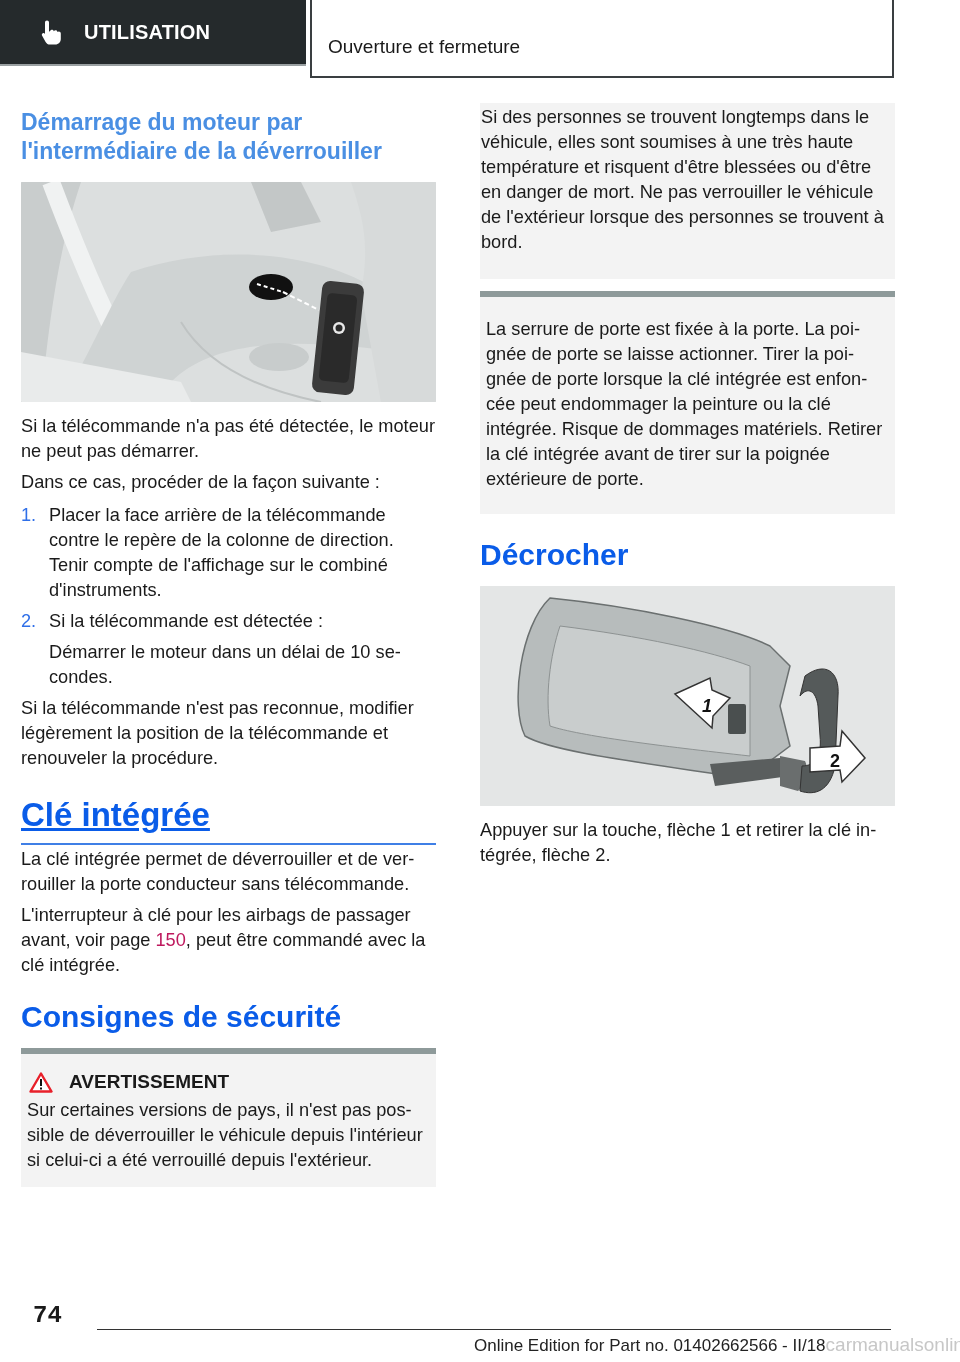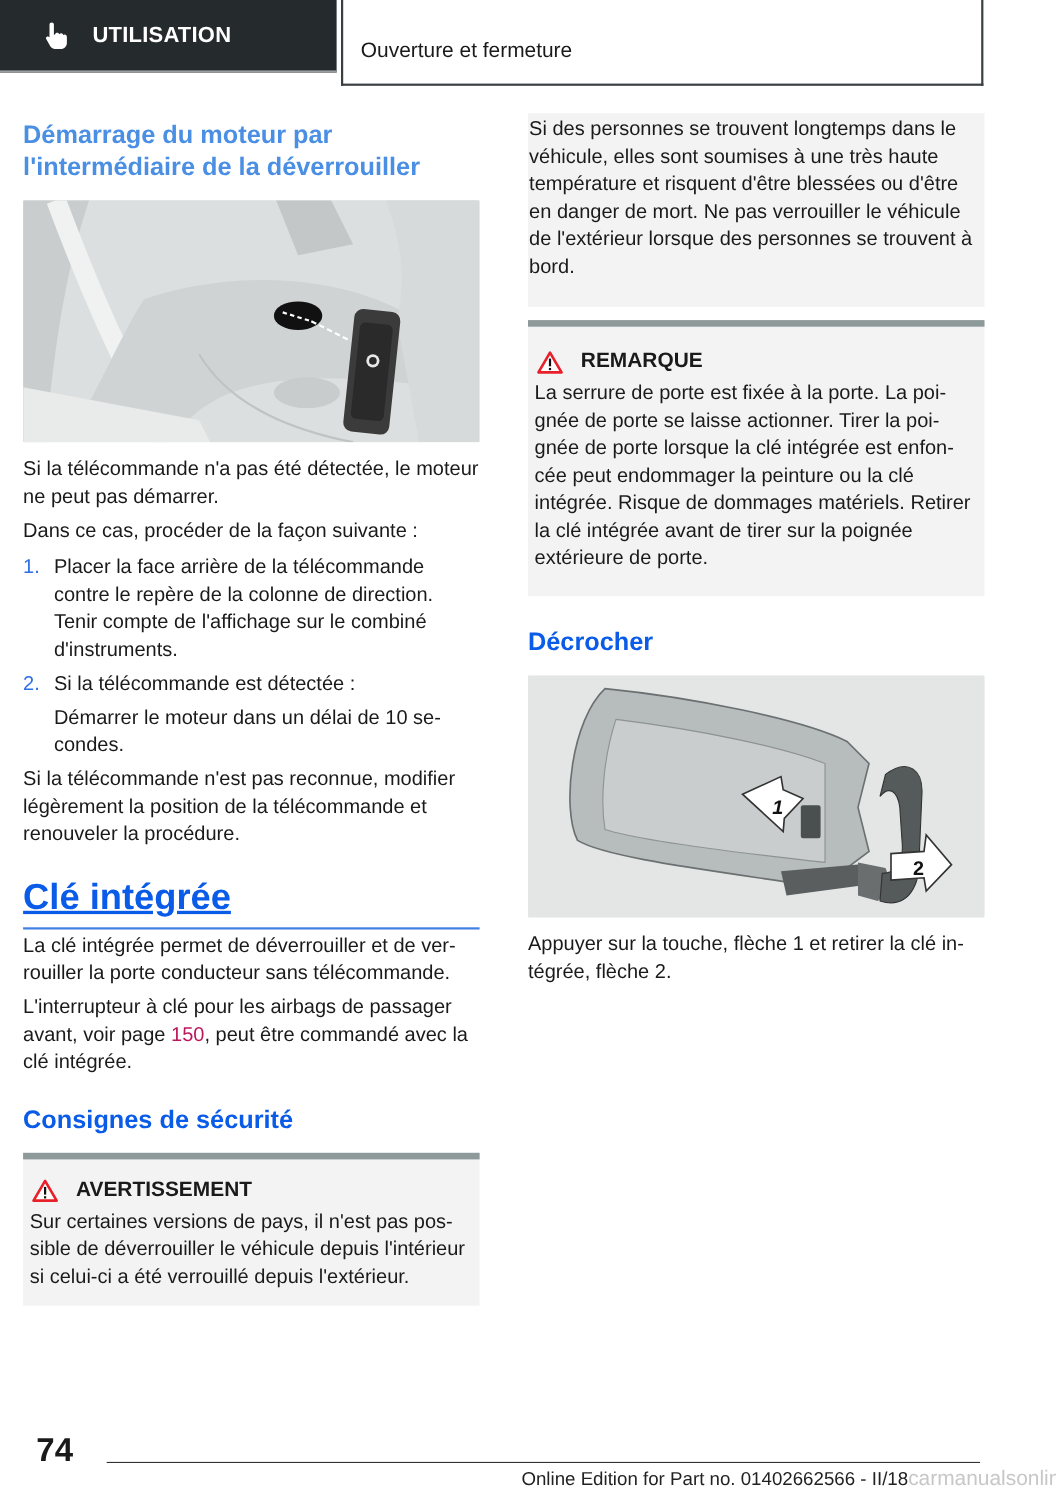--- a/index.html
+++ b/index.html
@@ -15,39 +15,39 @@
                box-sizing:border-box; display:flex; align-items:center; }
   .hdr-right .lbl { margin-left:16px; margin-top:18px; font-size:19px; color:#1a1a1a; }
 
   
   .col { position:absolute; top:100px; width:415px; }
   .col-left { left:21px; }
   .col-right { left:480px; }
   .h2 { font-size:23px; line-height:29px; color:#4a8fe3; font-weight:bold; margin:0; }
   .h1 { font-size:33px; line-height:40px; color:#0a5ce8; font-weight:bold; margin:0; }
   .h1-rule { height:2px; background:#3f7fe6; margin-top:8px; }
-  .h3 { font-size:23px; line-height:30px; color:#0a5ce8; font-weight:bold; margin:0; }
+  .h3 { font-size:30px; line-height:30px; color:#0a5ce8; font-weight:bold; margin:0; }
 
   p { margin:0; font-size:18.2px; line-height:25px; color:#1a1a1a; }
   .link { color:#be185d; }
 
   .fig { background:#e4e6e6; border-radius:1px; overflow:hidden; position:relative; }
 
   ol.steps { list-style:none; padding:0; margin:0; }
   ol.steps li { display:flex; font-size:18.2px; line-height:25px; }
   ol.steps .num { width:28px; color:#2f6fe8; flex:none; }
 
   .note { background:#f3f3f3; }
   .note-bar { height:6px; background:#8e9a9a; }
   .note-inner { padding:16px 8px 14px 6px; }
   .note-title { display:flex; align-items:center; font-weight:bold; font-size:19px; line-height:24px; margin-bottom:4px; }
   .note-title svg { width:24px; height:21px; margin-right:16px; margin-left:2px; }
 
   
-  .pg-num { position:absolute; left:33px; top:1302px; font-weight:bold; font-size:30px; }
+  .pg-num { position:absolute; left:33px; top:1302px; font-weight:bold; font-size:24px;font-family:Liberation Mono, monospace; }
   .ft-rule { position:absolute; left:97px; top:1329px; width:794px; height:1px; background:#333; }
   .ft-txt { position:absolute; left:474px; top:1334px; font-size:17px; color:#222; white-space:nowrap; }
   .ft-wm { font-size:19px; color:#c7c7c7; }
 </style>
 </head>
 <body>
 
 <div class="hdr-left">
   <svg class="hand" viewBox="0 0 24 26">
     <path d="M7 1.5c1.2 0 2 .8 2 2v9l1-0.2c.3-1 1-1.5 2-1.5s1.6.6 1.8 1.4c.4-.6 1-.9 1.8-.9 1 0 1.7.7 1.9 1.6.3-.3.8-.5 1.3-.5 1.2 0 2 .9 2 2.2V20c0 3-2.3 5.5-5.5 5.5H10c-2 0-3.4-1-4.4-2.6L2 16.5c-.5-1 0-2 .9-2.3.8-.3 1.6 0 2.1.7L5 16V3.5c0-1.2.8-2 2-2z" fill="#ffffff"></path>
@@ -132,28 +132,20 @@
 </div>
 
 <div class="col col-right" style="top:103px;">
   <div class="note" style="padding:2px 8px 24px 1px;">
     <p>Si des personnes se trouvent longtemps dans le véhicule, elles sont soumises à une très haute température et risquent d'être blessées ou d'être en danger de mort. Ne pas verrouiller le véhicule de l'extérieur lorsque des personnes se trouvent à bord.</p>
   </div>
 
   <div class="note" style="margin-top:12px;">
     <div class="note-bar"></div>
     <div class="note-inner" style="padding-top:20px;padding-bottom:22px;">
-      <div class="note-title">
-        <svg viewBox="0 0 24 21">
-          <path d="M12 1.5 L22.5 19.5 H1.5 Z" fill="#ffffff" stroke="#e8202a" stroke-width="2.4" stroke-linejoin="round"></path>
-          <rect x="11" y="7" width="2" height="7" fill="#111"></rect>
-          <rect x="11" y="15.5" width="2" height="2" fill="#111"></rect>
-        </svg>
-        <span>REMARQUE</span>
-      </div>
       <p>La serrure de porte est fixée à la porte. La poi­gnée de porte se laisse actionner. Tirer la poi­gnée de porte lorsque la clé intégrée est enfon­cée peut endommager la peinture ou la clé intégrée. Risque de dommages matériels. Reti­rer la clé intégrée avant de tirer sur la poignée extérieure de porte.</p>
     </div>
   </div>
 
   <h3 class="h3" style="margin-top:26px;">Décrocher</h3>
 
   <div class="fig" style="margin-top:16px;width:415px;height:220px;">
     <svg width="415" height="220" viewBox="0 0 415 220">
       <rect width="415" height="220" fill="#e4e6e6"></rect>
       <path d="M70 12 C150 20 250 40 290 60 L310 80 L300 120 L310 160 L270 190 L250 190 C150 175 70 165 45 150 C30 120 40 40 70 12Z" fill="#b7bcbc" stroke="#6b7070" stroke-width="1.5"></path>

